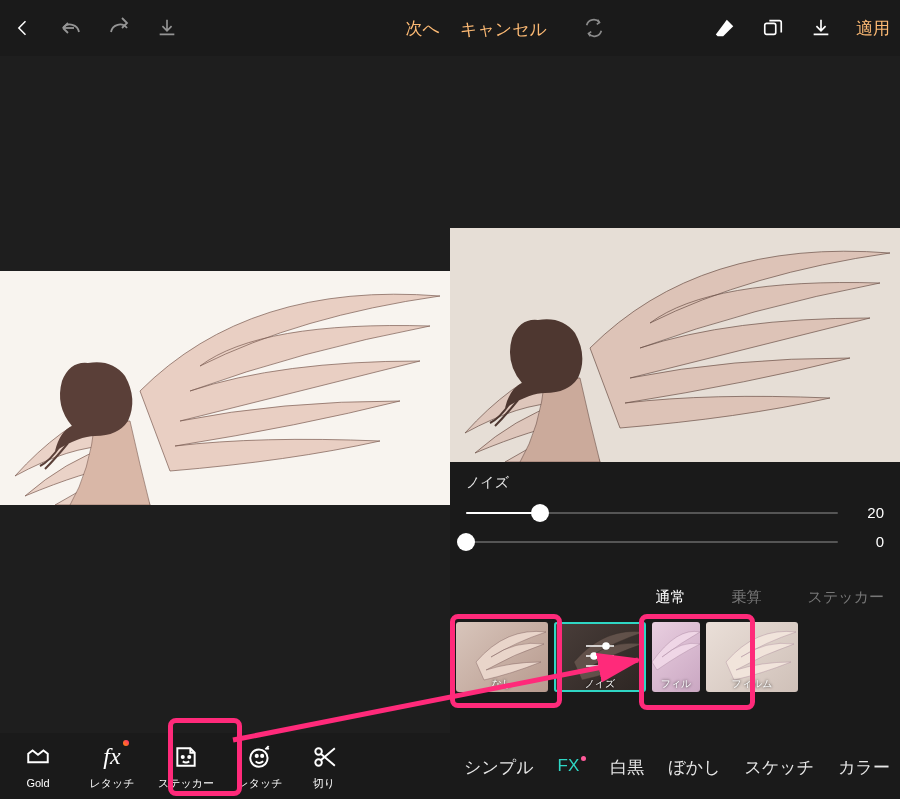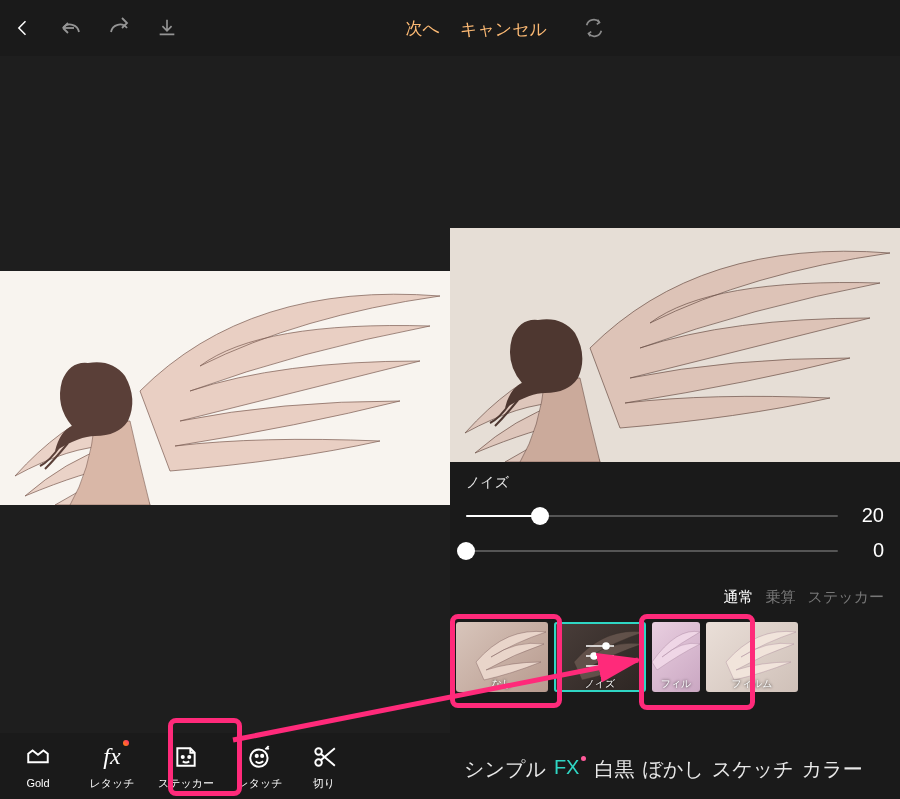--- a/index.html
+++ b/index.html
@@ -17,28 +17,28 @@
 .tool-item{display:flex;flex-direction:column;align-items:center;gap:4px;color:#fff;font-size:11px;min-width:60px}
 .tool-item .icon-wrap{width:30px;height:30px;display:flex;align-items:center;justify-content:center}
 .tool-item.active-highlight{position:relative}
 .hl-box{position:absolute;border:5px solid #ff2a7a;border-radius:8px;pointer-events:none}
 .slider-block{padding:6px 16px 0 16px;color:#fff}
 .slider-row{display:flex;align-items:center;gap:12px;margin:12px 0 4px 0}
 .slider-label{font-size:14px;color:#e8e8e8;margin-top:6px}
 .slider-track{position:relative;flex:1;height:2px;background:#555;border-radius:2px}
 .slider-fill{position:absolute;left:0;top:0;height:2px;background:#fff;border-radius:2px}
 .slider-thumb{position:absolute;top:50%;width:18px;height:18px;background:#fff;border-radius:50%;transform:translate(-50%,-50%)}
-.slider-val{width:34px;text-align:right;font-size:20px}
-.blend-tabs{display:flex;justify-content:flex-end;gap:12px;padding:8px 16px 10px 16px;color:#777;font-size:15px}
+.slider-val{width:34px;text-align:right;font-size:15px}
+.blend-tabs{display:flex;justify-content:flex-end;gap:46px;padding:8px 16px 10px 16px;color:#777;font-size:15px}
 .blend-tabs .on{color:#fff}
 .presets{display:flex;gap:6px;padding:0 6px;overflow:hidden}
 .preset{position:relative;width:92px;height:70px;border-radius:3px;overflow:hidden;background:#5b4e4a;flex:0 0 auto}
 .preset .cap{position:absolute;left:0;right:0;bottom:1px;text-align:center;color:#fff;font-size:10px;text-shadow:0 0 3px #000}
 .preset.sel{outline:2px solid #2fd6c4;outline-offset:-2px}
-.cat-tabs{display:flex;gap:8px;padding:14px 10px 0 14px;color:#e8e8e8;font-size:20px;white-space:nowrap;overflow:hidden}
+.cat-tabs{display:flex;gap:24px;padding:14px 10px 0 14px;color:#e8e8e8;font-size:17px;white-space:nowrap;overflow:hidden}
 .cat-tabs .active{color:#2fd6c4}
 .cat-tabs .dot{display:inline-block;width:5px;height:5px;border-radius:50%;background:#ff5a9a;vertical-align:top;margin-left:2px}
 .arrow{position:absolute;pointer-events:none}
 </style>
 </head>
 <body>
 
 <div class="stage">
 
   <div class="panel left">
@@ -152,20 +152,39 @@
   <div class="panel right">
     <div class="topbar">
       <div class="lead">
         <span>キャンセル</span>
         <span class="icon" style="margin-left:12px">
           <svg viewBox="0 0 24 24" width="22" height="22" fill="none" stroke="#8a8a8a" stroke-width="1.8">
               <path d="M4 9 a8 8 0 0 1 14 -3 M20 15 a8 8 0 0 1 -14 3"></path>
               <path d="M16 3 l2 3 -3 2 M8 21 l-2-3 3-2"></path>
             </svg>
         </span>
+      </div>
+      <div class="tail">
+        <span class="icon">
+          <svg viewBox="0 0 24 24" width="22" height="22" fill="#fff">
+              <path d="M14 3 l7 7 -11 11 H4 l-2-2 Z"></path>
+            </svg>
+        </span>
+        <span class="icon">
+          <svg viewBox="0 0 24 24" width="22" height="22" fill="none" stroke="#fff" stroke-width="1.8">
+              <rect x="3" y="7" width="12" height="12" rx="2"></rect>
+              <path d="M8 4 h11 a2 2 0 0 1 2 2 v11"></path>
+            </svg>
+        </span>
+        <span class="icon">
+          <svg viewBox="0 0 24 24" width="22" height="22" fill="none" stroke="#fff" stroke-width="1.8">
+              <path d="M12 3 v12 M7 10 l5 5 5-5 M4 19 h16"></path>
+            </svg>
+        </span>
+        <span>適用</span>
       </div>
     </div>
 
     <div class="dark-fill" style="position:absolute;left:0;right:0;top:56px;height:172px"></div>
 
     <div class="art" style="top:228px;height:234px;background:#efe8e0">
       <svg viewBox="0 0 450 234" width="450" height="234" preserveAspectRatio="none">
         <rect width="450" height="234" fill="#eee6dd"></rect>
         <g fill="#e5cabd" stroke="#6f534a" stroke-width="0.7">
           <path d="M140 120 Q250 10 440 25 Q300 45 200 95 Q260 50 430 55 Q300 80 190 120 Q280 90 420 90 Q300 120 180 150 Q280 130 400 130 Q300 155 175 175 Q260 165 380 170 Q290 190 170 200 Z"></path>

